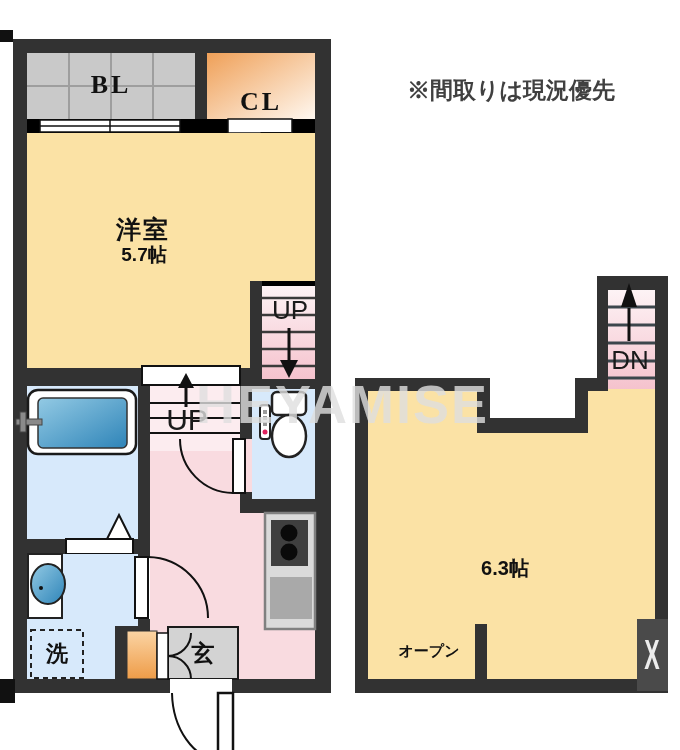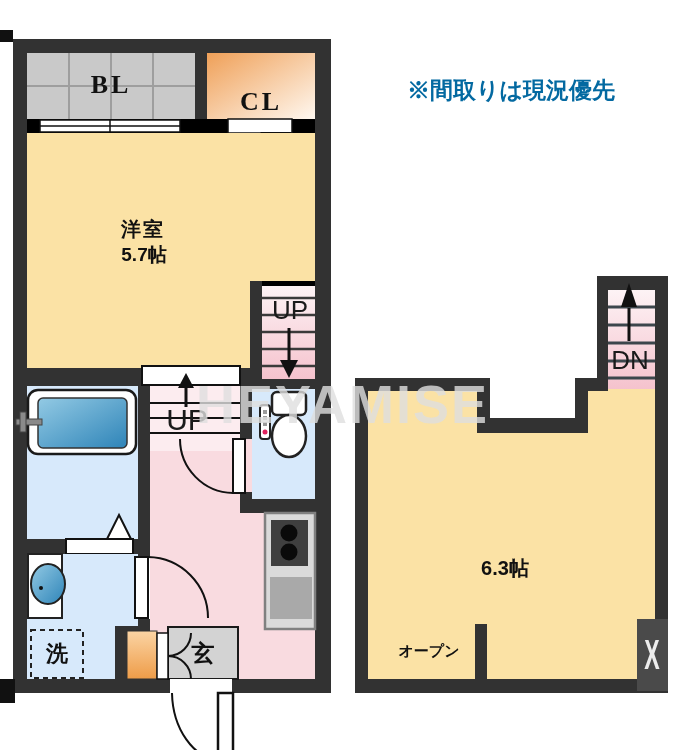--- a/index.html
+++ b/index.html
@@ -5,31 +5,31 @@
   html,body{margin:0;padding:0;background:#ffffff;}
   #canvas{
     position:relative;width:680px;height:750px;background:#ffffff;
     font-family:"Liberation Sans", sans-serif;overflow:hidden;margin-top:26px;
   }
   #plan-svg{position:absolute;left:0;top:0;}
   .lbl{position:absolute;transform:translate(-50%,-50%);color:#111;
        white-space:nowrap;line-height:1;}
   .lbl-serif{font-family:"Liberation Serif", serif;font-weight:700;
              font-size:26px;letter-spacing:3px;}
-  .lbl-room{font-weight:700;font-size:20px;letter-spacing:2px;}
+  .lbl-room{font-weight:700;font-size:25px;letter-spacing:2px;}
   .lbl-size{font-weight:700;font-size:19px;}
   .lbl-updn{font-weight:400;font-size:26px;color:#1a1a1a;}
   .lbl-up-center{font-weight:400;font-size:30px;color:#1a1a1a;}
   .lbl-small{font-weight:700;font-size:15px;}
   .lbl-gen{font-weight:700;font-size:23px;}
   .lbl-sen{font-weight:700;font-size:22px;}
   .lbl-loft{font-weight:700;font-size:26px;letter-spacing:2px;}
   .lbl-loftsize{font-weight:700;font-size:20px;}
   #notice{position:absolute;left:407px;top:49px;transform:none;
-          font-weight:700;font-size:23px;color:#0369a1;}
+          font-weight:700;font-size:23px;color:#404040;}
   #watermark{position:absolute;left:196px;top:347px;transform:none;
              font-weight:700;font-size:54px;letter-spacing:2px;
              color:rgba(222,222,222,0.8);z-index:50;}
   #x-mark{position:absolute;left:652px;top:629px;
           transform:translate(-50%,-50%) scaleX(0.55);
           font-weight:700;font-size:42px;color:#ececec;z-index:10;}
 </style>
 </head>
 <body>
 

